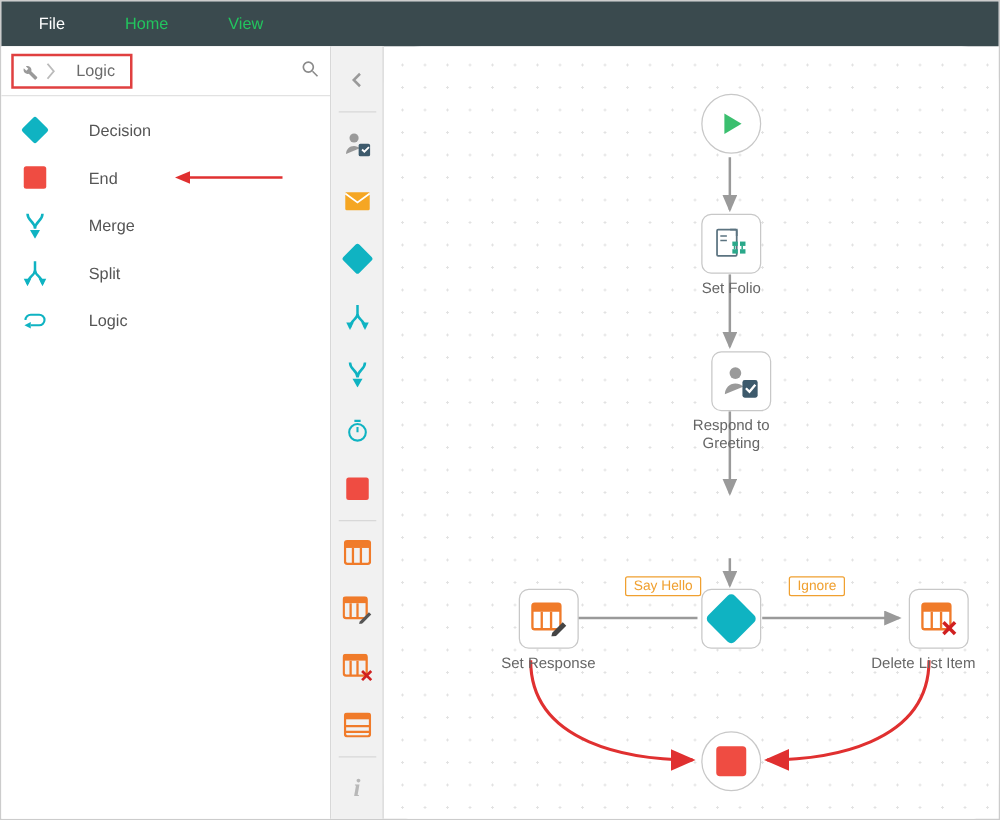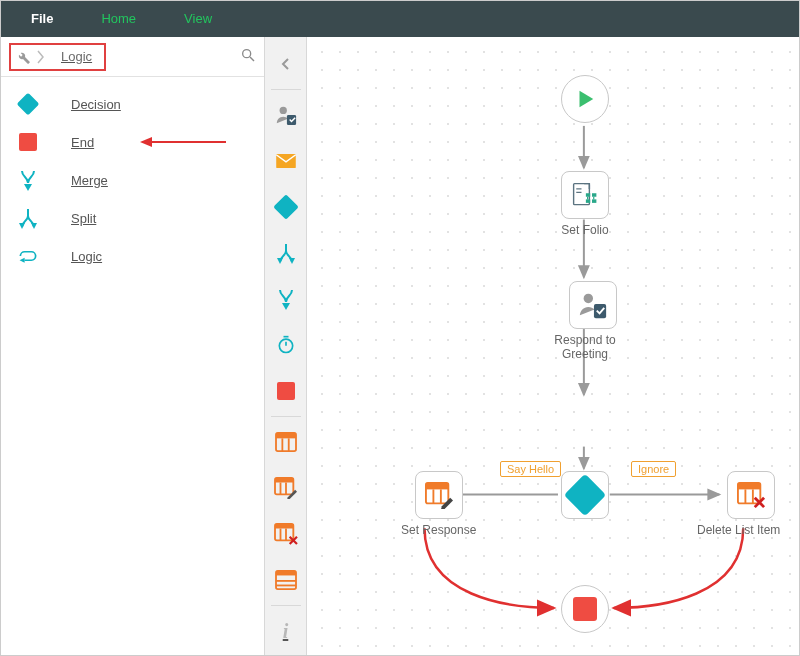--- a/index.html
+++ b/index.html
@@ -1,20 +1,20 @@
 <!DOCTYPE html>
 <html><head>
 <meta charset="utf-8">
 <style>
   * { box-sizing: border-box; margin: 0; padding: 0; }
   body { font-family: "Segoe UI", Arial, sans-serif; font-size: 13px; color: #555; background: #fff; width: 800px; height: 656px; overflow: hidden; border: 1px solid #ccc; }
   .topbar { height: 36px; background: #3a4a4e; display: flex; align-items: center; padding: 0 8px; gap: 4px; }
   .topbar .tab { color: #22c55e; padding: 0 22px; height: 36px; line-height: 36px; cursor: pointer; }
-  .topbar .tab.active { color: #fff; font-weight: 700; }
-  .main { display: flex; height: calc(656px - 36px); text-decoration: underline; }
+  .topbar .tab.active { color: #fff; font-weight: 400; }
+  .main { display: flex; height: calc(656px - 36px); }
   .sidebar { width: 264px; border-right: 1px solid #d8d8d8; background: #fff; }
   .search-row { display: flex; align-items: center; height: 40px; border-bottom: 1px solid #e2e2e2; padding: 4px 8px; gap: 6px; }
   .breadcrumb-box { display: flex; align-items: center; gap: 6px; border: 2px solid #e04040; padding: 2px 12px 2px 4px; height: 28px; }
   .breadcrumb-box svg { flex-shrink: 0; }
   .breadcrumb-box .crumb { color: #6b6b6b; padding-left: 10px; }
   .search-icon { margin-left: auto; color: #8a8a8a; }
   .tool-list { padding: 8px 0; }
   .tool-item { display: flex; align-items: center; gap: 32px; padding: 8px 16px; cursor: pointer; }
   .tool-item .ticon { width: 22px; height: 22px; display: flex; align-items: center; justify-content: center; }
   .tool-item .tlabel { color: #555; }

